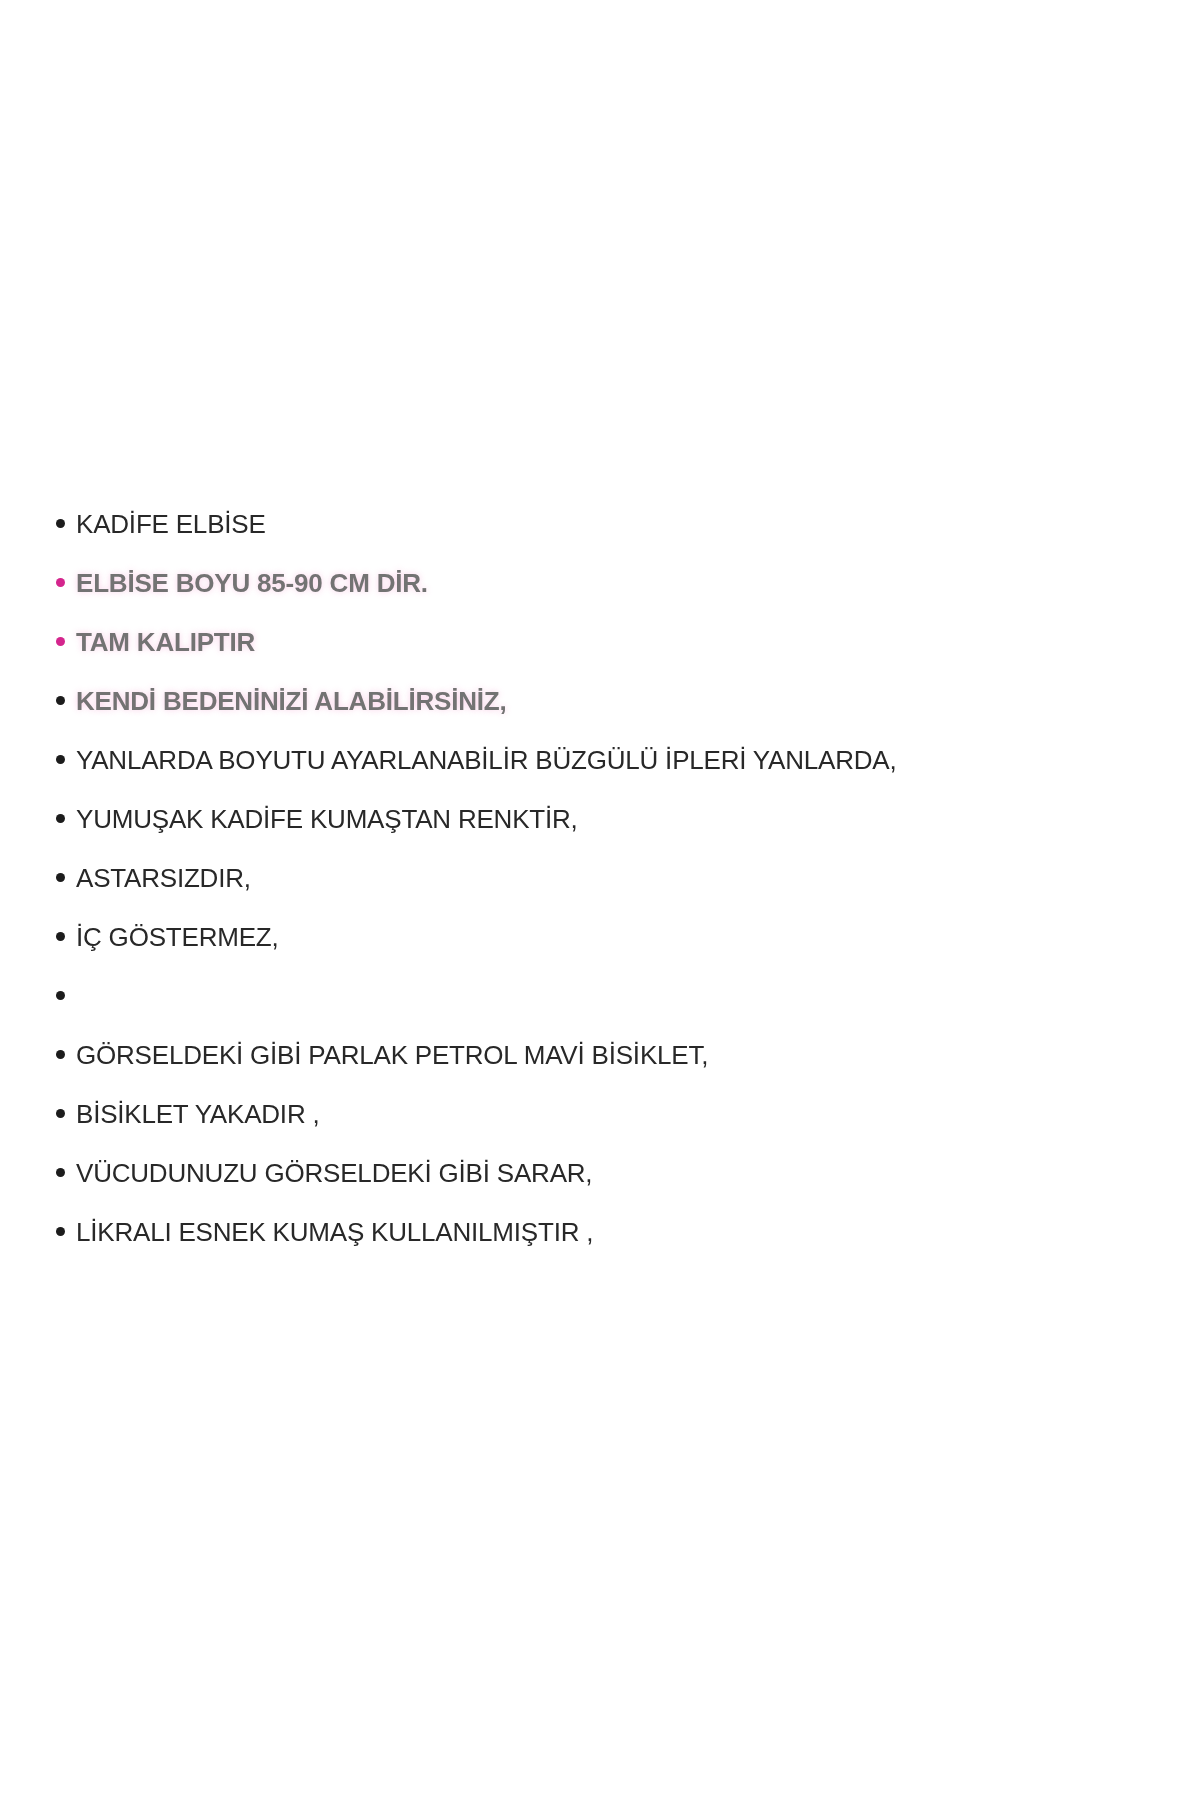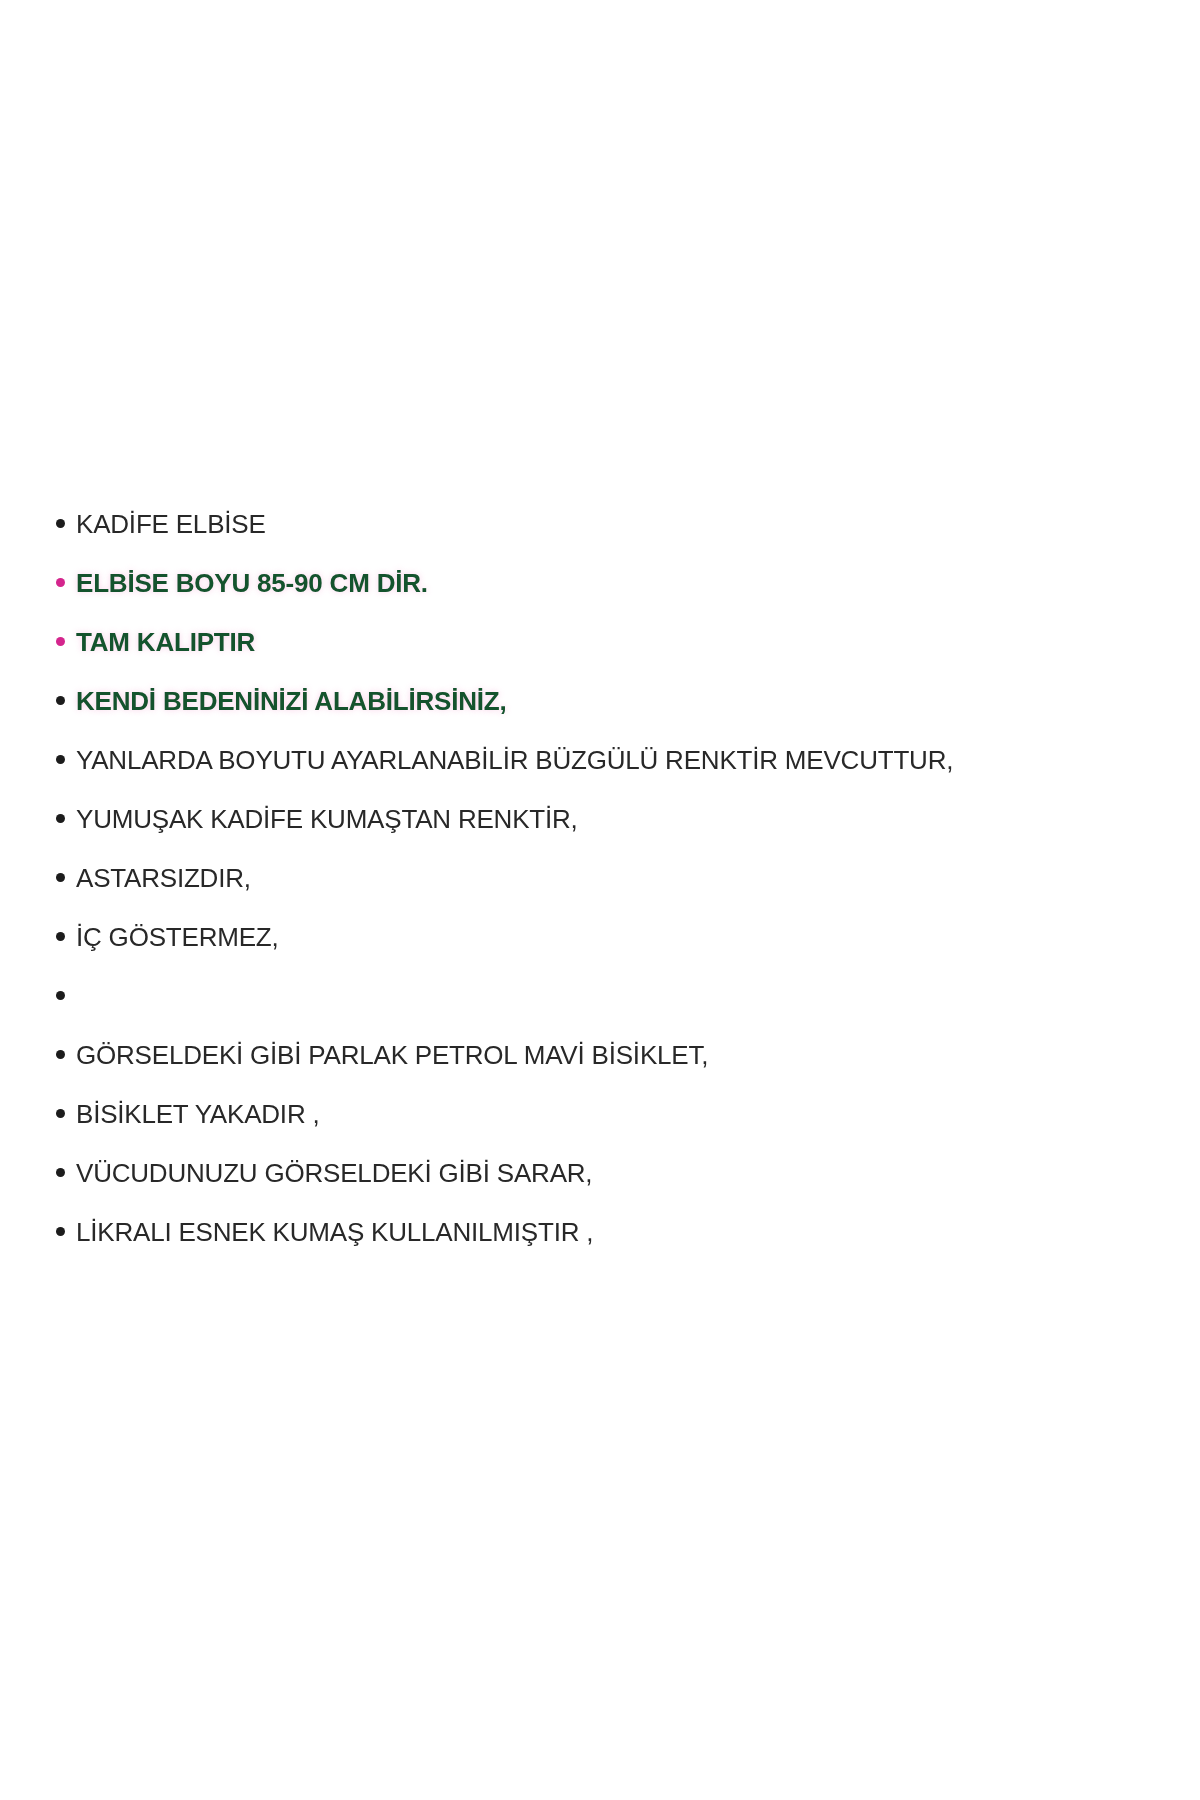--- a/index.html
+++ b/index.html
@@ -40,21 +40,21 @@
   .txt {
     font-size: 26px;
     letter-spacing: -0.2px;
     line-height: 1;
   }
   .txt.dark {
     color: #282828;
     font-weight: 400;
   }
   .txt.pink {
-    color: #14532d;
+    color: #737373;
     font-weight: 700;
     text-shadow: 0 0 6px rgba(243, 148, 205, 0.45);
   }
 </style>
 </head>
 <body>
 
 <ul class="desc-list">
   <li class="item">
     <span class="bullet dark"></span>
@@ -67,21 +67,21 @@
   <li class="item">
     <span class="bullet pink"></span>
     <span class="txt pink">TAM KALIPTIR</span>
   </li>
   <li class="item">
     <span class="bullet dark"></span>
     <span class="txt pink">KENDİ BEDENİNİZİ ALABİLİRSİNİZ,</span>
   </li>
   <li class="item">
     <span class="bullet dark"></span>
-    <span class="txt dark">YANLARDA BOYUTU AYARLANABİLİR BÜZGÜLÜ RENKTİR MEVCUTTUR,</span>
+    <span class="txt dark">YANLARDA BOYUTU AYARLANABİLİR BÜZGÜLÜ İPLERİ YANLARDA,</span>
   </li>
   <li class="item">
     <span class="bullet dark"></span>
     <span class="txt dark">YUMUŞAK KADİFE KUMAŞTAN RENKTİR,</span>
   </li>
   <li class="item">
     <span class="bullet dark"></span>
     <span class="txt dark">ASTARSIZDIR,</span>
   </li>
   <li class="item">

